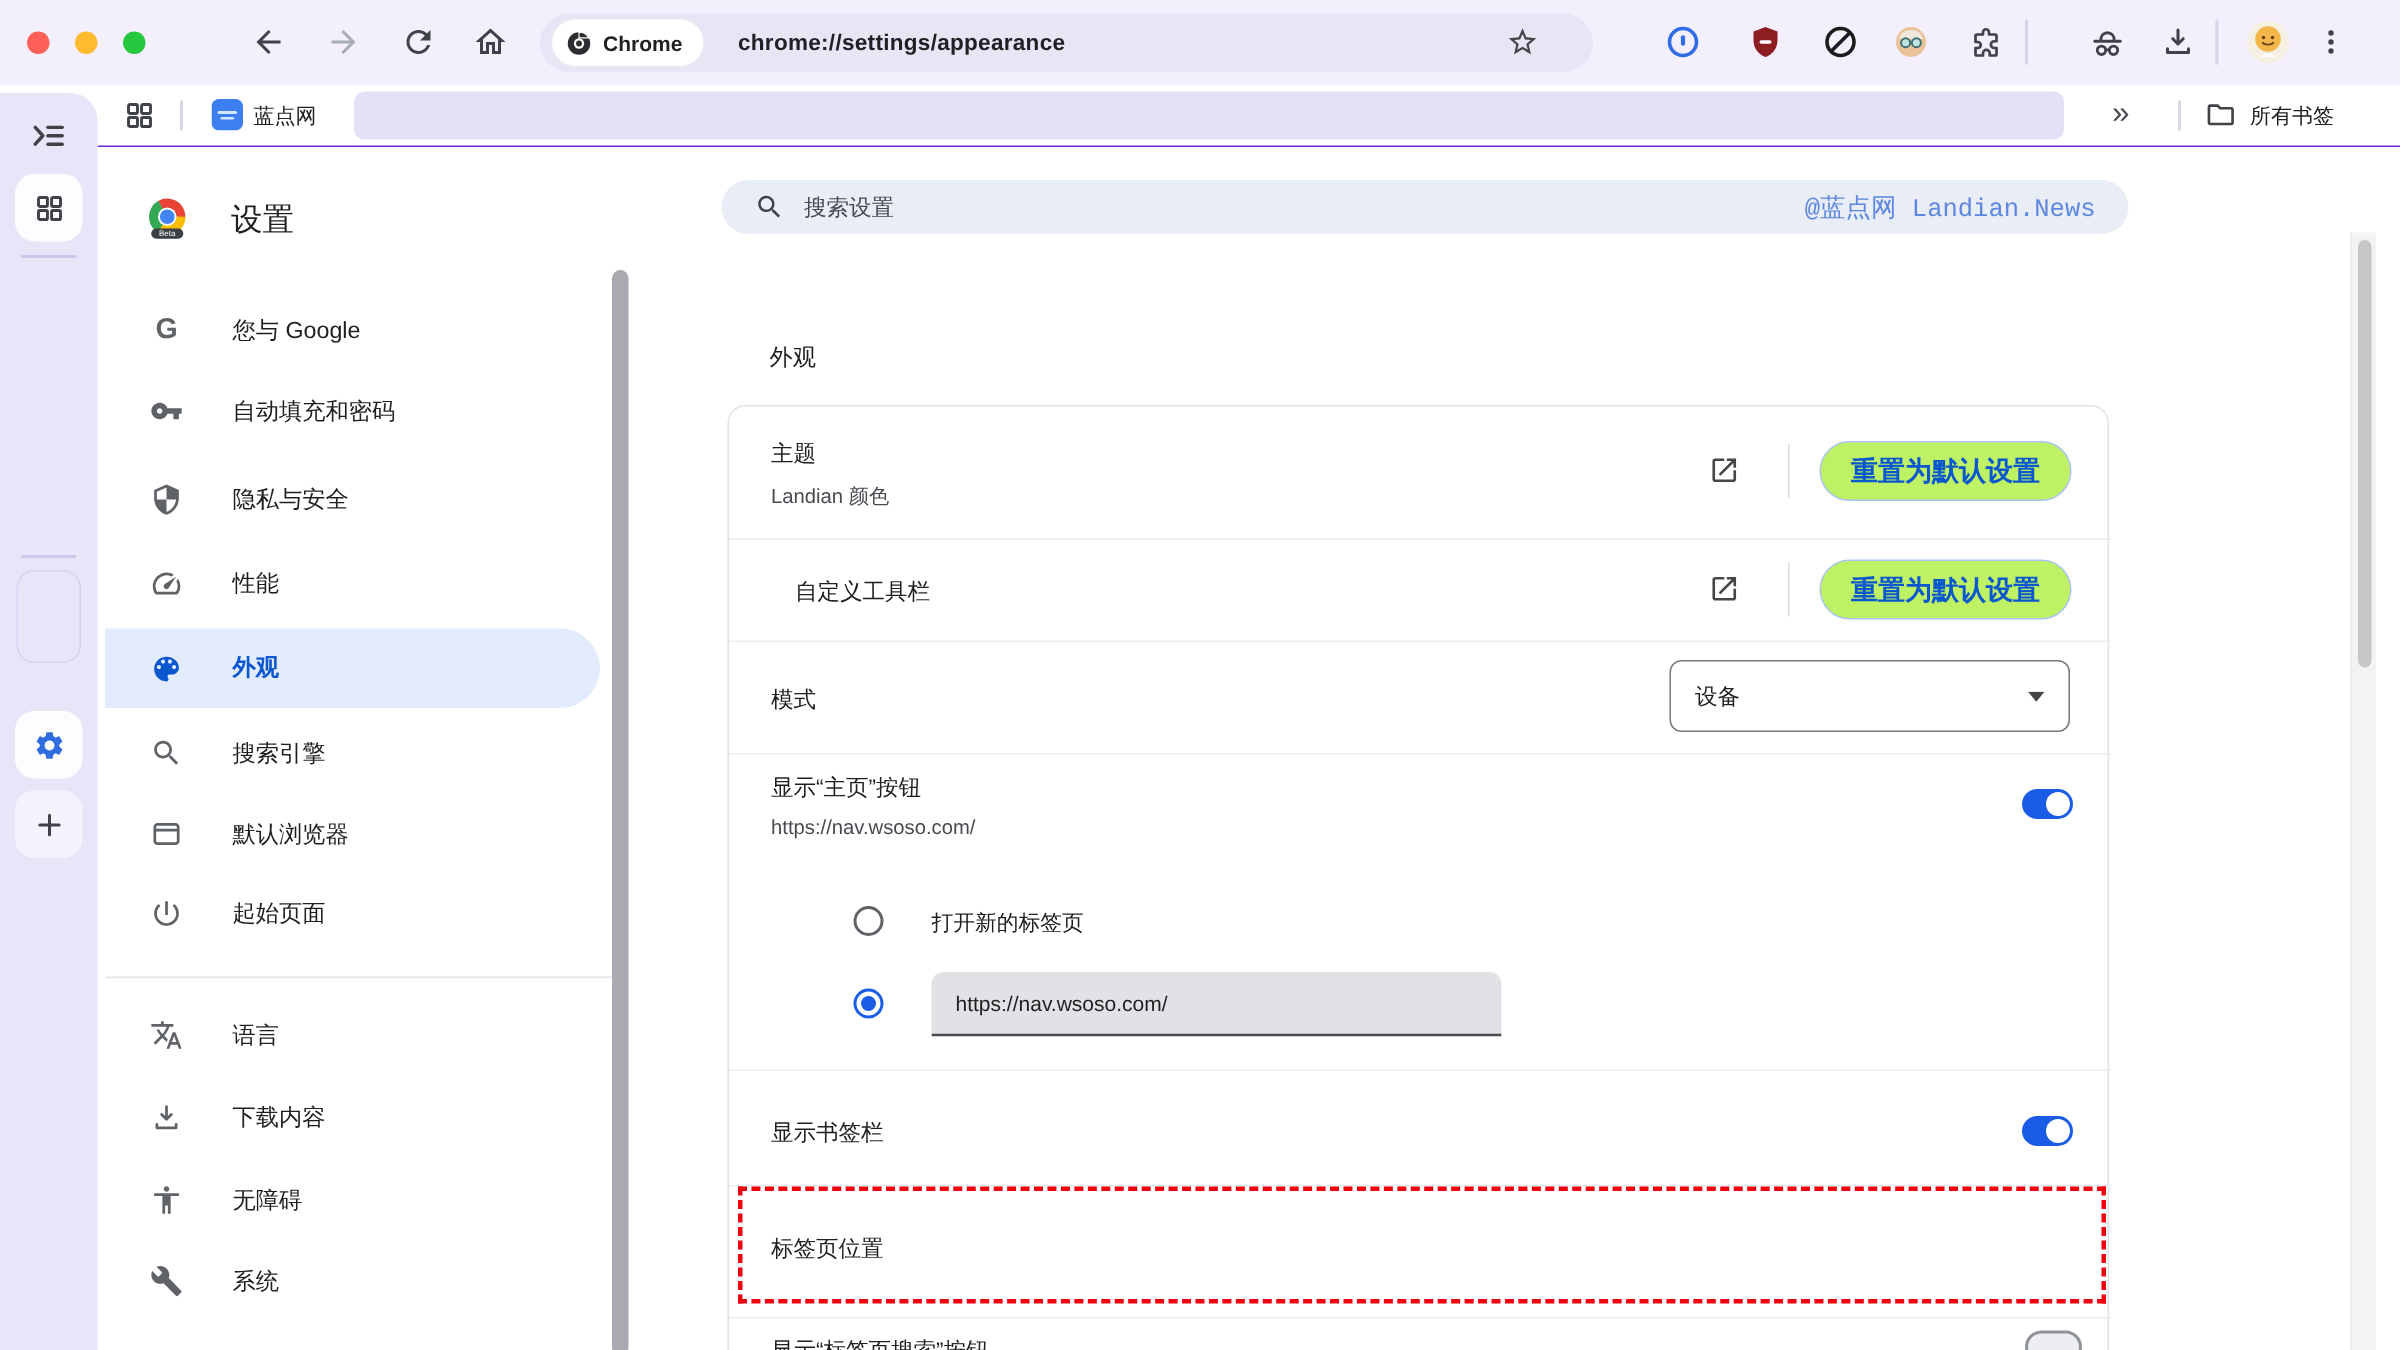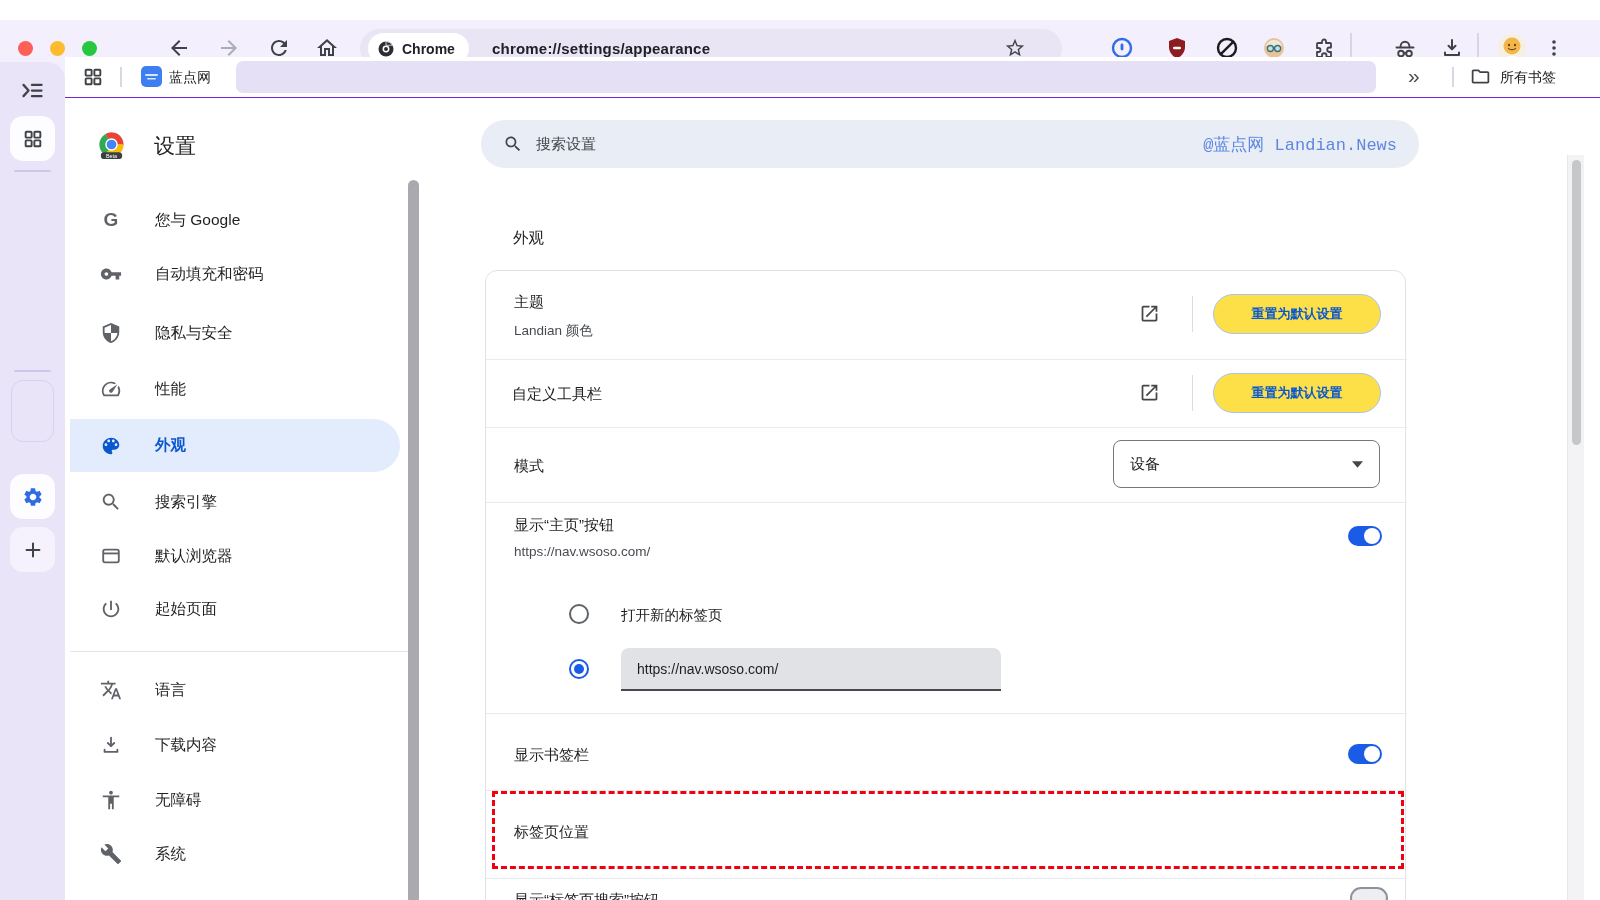--- a/index.html
+++ b/index.html
@@ -1,21 +1,21 @@
 <!DOCTYPE html>
 <html><head>
 <meta charset="utf-8">
 <style>
   * { margin:0; padding:0; box-sizing:border-box; }
   html,body { width:1600px; height:900px; overflow:hidden; background:#fff;
     font-family:"Liberation Sans", sans-serif; color:#1f1f1f; }
   .abs { position:absolute; }
   svg { display:block; }
   
-  .toolbar { position:absolute; left:0; top:0; width:1600px; height:57px; background:#f3effc;margin-top:20px; }
+  .toolbar { position:absolute; left:0; top:0; width:1600px; height:57px; background:#f3effc; }
   .light { position:absolute; top:21px; width:15px; height:15px; border-radius:50%; }
   .navic { position:absolute; top:16px; color:#3f4246; }
   .urlbar { position:absolute; left:360px; top:9px; width:702px; height:39px; border-radius:20px; background:#e9e5f4; }
   .badge { position:absolute; left:8px; top:4px; height:31px; border-radius:16px; background:#fff;
     display:flex; align-items:center; gap:7px; padding:0 14px 0 9px; }
   .badge b { font-size:14px; color:#202124; }
   .urltxt { position:absolute; left:132px; top:0; height:39px; display:flex; align-items:center;
     font-size:15px; font-weight:600; color:#202124; letter-spacing:.2px; }
   .tsep { position:absolute; top:13px; width:1.5px; height:30px; background:#d8d3e6; }
   
@@ -27,31 +27,31 @@
   .railbtn { position:absolute; left:10px; width:45px; height:45px; border-radius:13px; background:#fdfcff;
     display:flex; align-items:center; justify-content:center; }
   .raildiv { position:absolute; left:14px; width:37px; height:2px; background:#cfc6ec; border-radius:1px; }
   
   .side-item { position:absolute; left:70px; width:330px; height:54px; display:flex; align-items:center; gap:33px; padding-left:30px; }
   .side-item .lbl { font-size:15.5px; font-weight:500; color:#1f1f1f; }
   .side-item.active { background:#e3ecfd; border-radius:0 27px 27px 0; }
   .side-item.active .lbl { color:#0b57d0; font-weight:600; }
   .sideicon { width:22px; height:22px; color:#5f6368; display:flex; align-items:center; justify-content:center; }
   
-  .searchbar { position:absolute; left:481px; top:120px; width:938px; height:48px; border-radius:24px;
+  .searchbar { position:absolute; left:481px; top:120px; width:938px; height:36px; border-radius:24px;
     background:#e9edf5; display:flex; align-items:center; padding:0 22px; gap:13px; }
   .searchbar .ph { font-size:15px; color:#45484d; flex:1; }
   .watermark { font-size:17px; color:#5d87e0;font-family:Liberation Mono, monospace; }
   .card { position:absolute; left:485px; top:270px; width:921px; height:660px; background:#fff;
     border:1px solid #e0e2e7; border-radius:12px; }
   .row-title { font-size:15px; color:#1f1f1f; }
   .row-sub { font-size:13.5px; color:#474b50; margin-top:7px; }
   .cdiv { position:absolute; left:0; width:921px; height:1px; background:#e9ebef; }
-  .resetbtn { position:absolute; left:727px; width:168px; height:40px; border-radius:20px; background:#fde047;
-    border:1.5px solid #a9c3f5; color:#0b57d0; font-size:13px; font-weight:600;
+  .resetbtn { position:absolute; left:727px; width:168px; height:40px; border-radius:20px; background:#bef264;
+    border:1.5px solid #a9c3f5; color:#0b57d0; font-size:18px; font-weight:600;
     display:flex; align-items:center; justify-content:center; }
   .vdiv { position:absolute; left:706px; width:1px; height:36px; background:#dadce0; }
   .extlink { position:absolute; left:653px; color:#444746; }
   .select { position:absolute; left:627px; width:267px; height:48px; border:1px solid #757780; border-radius:8px;
     background:#fff; display:flex; align-items:center; padding:0 16px; justify-content:space-between; }
   .select .val { font-size:15px; color:#1f1f1f; }
   .toggle { position:absolute; width:34px; height:20px; border-radius:10px; background:#1b5ce6; }
   .toggle .knob { position:absolute; right:2px; top:2px; width:16px; height:16px; border-radius:50%; background:#fff; }
   .radio { position:absolute; width:20px; height:20px; border-radius:50%; }
   .radio.off { border:2px solid #5f6368; }
@@ -379,21 +379,21 @@
   <div class="abs row-sub" style="left:28px;top:44px">Landian 颜色</div>
   <div class="extlink" style="top:32px">
     <svg width="21" height="21" viewBox="0 0 24 24" fill="currentColor">
         <path d="M19 19H5V5h7V3H5c-1.11 0-2 .9-2 2v14c0 1.1.89 2 2 2h14c1.1 0 2-.9 2-2v-7h-2v7zM14 3v2h3.59l-9.83 9.83 1.41 1.41L19 6.41V10h2V3h-7z"></path>
       </svg>
   </div>
   <div class="vdiv" style="top:25px"></div>
   <button class="resetbtn" style="top:23px">重置为默认设置</button>
   <div class="cdiv" style="top:88px"></div>
 
-  <div class="abs row-title" style="left:26px;top:114px">自定义工具栏</div>
+  <div class="abs row-title" style="left:44px;top:114px">自定义工具栏</div>
   <div class="extlink" style="top:111px">
     <svg width="21" height="21" viewBox="0 0 24 24" fill="currentColor">
         <path d="M19 19H5V5h7V3H5c-1.11 0-2 .9-2 2v14c0 1.1.89 2 2 2h14c1.1 0 2-.9 2-2v-7h-2v7zM14 3v2h3.59l-9.83 9.83 1.41 1.41L19 6.41V10h2V3h-7z"></path>
       </svg>
   </div>
   <div class="vdiv" style="top:104px"></div>
   <button class="resetbtn" style="top:102px">重置为默认设置</button>
   <div class="cdiv" style="top:156px"></div>
 
   <div class="abs row-title" style="left:28px;top:186px">模式</div>

